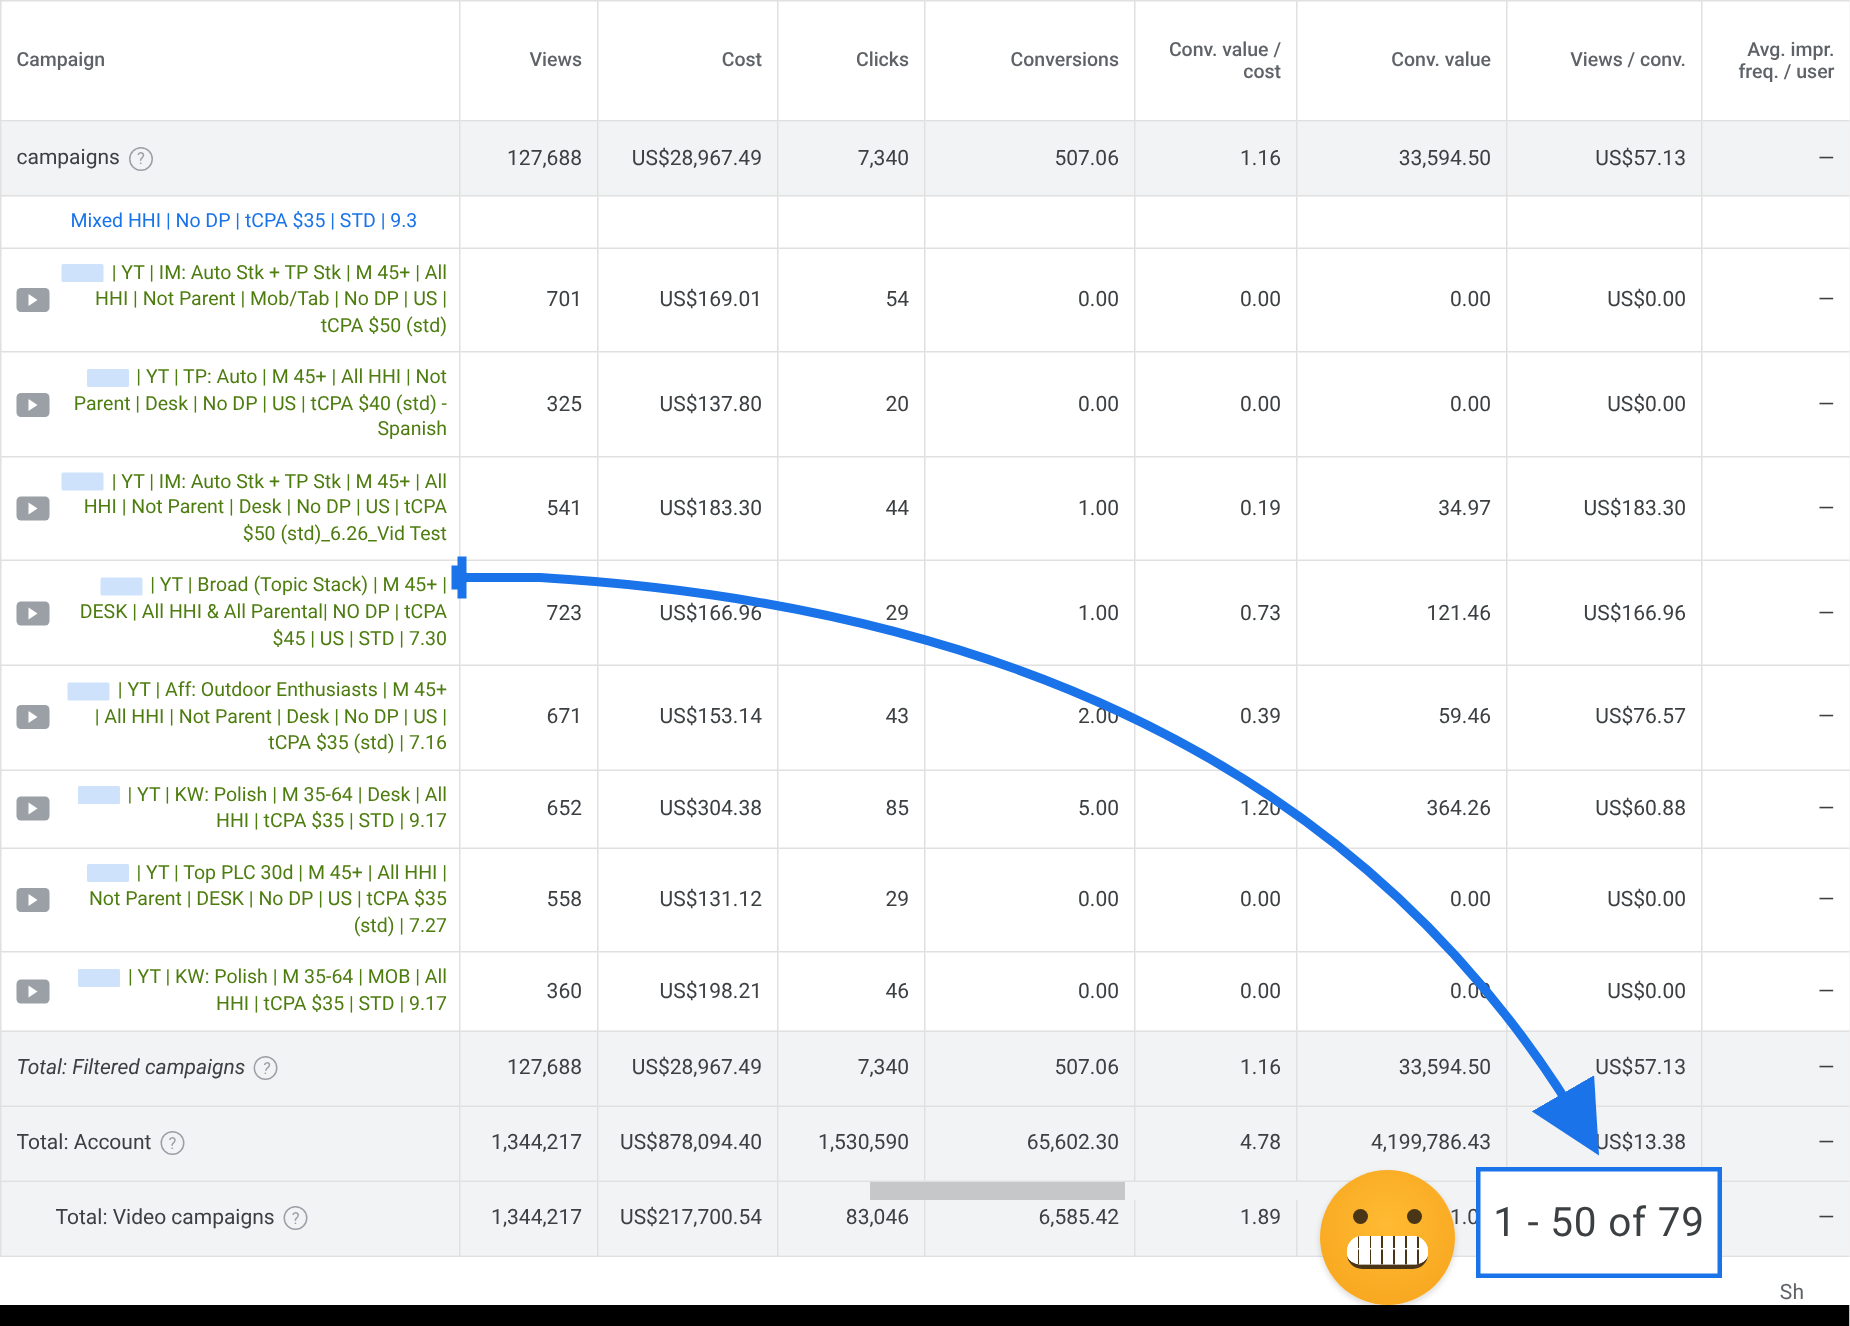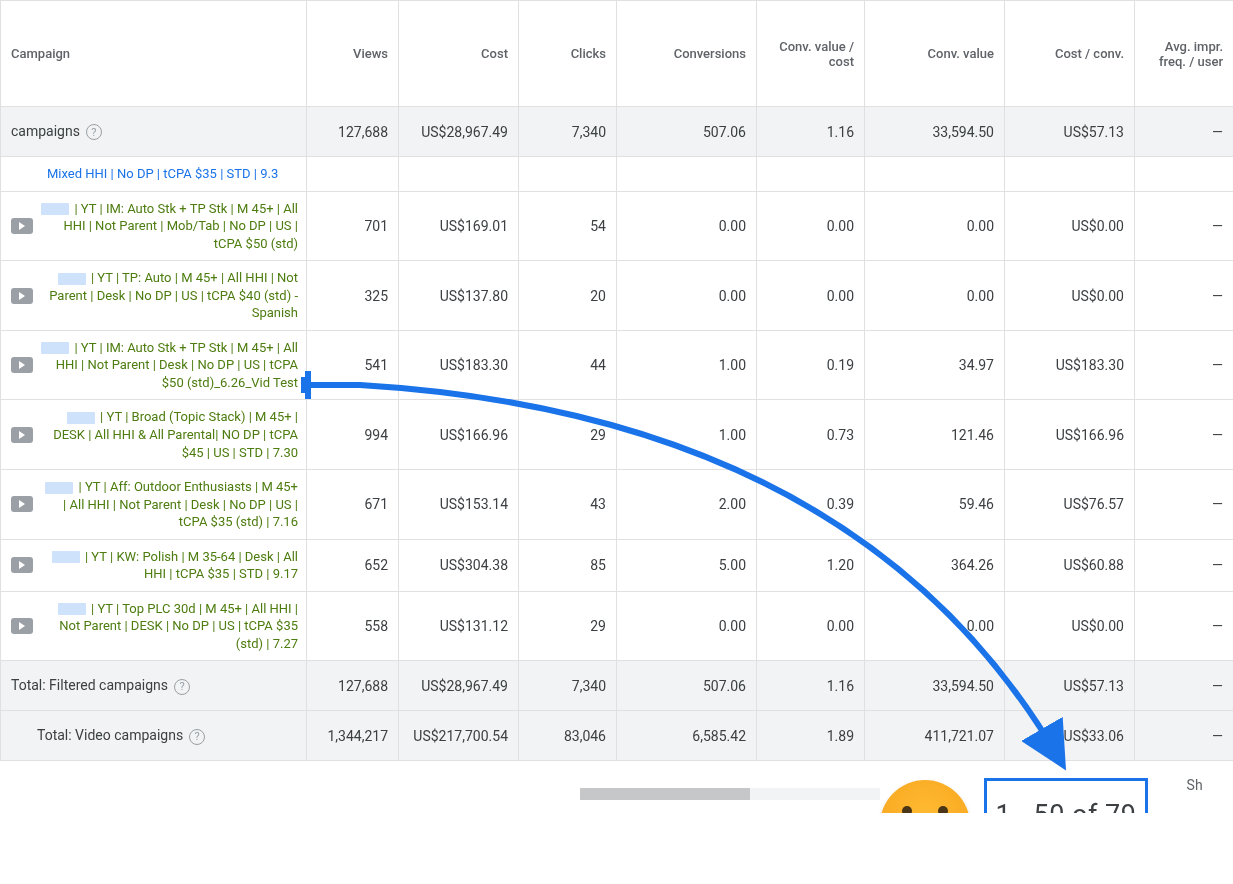--- a/index.html
+++ b/index.html
@@ -24,21 +24,21 @@
   th, td {
     border: 1px solid #e0e0e0;
     padding: 0;
     vertical-align: middle;
   }
   thead th {
     background: #fff;
     font-weight: 500;
     color: #5f6368;
     font-size: 13px;
-    height: 106px;
+    height: 80px;
     text-align: right;
     padding: 8px 10px;
   }
   thead th.first-col {
     text-align: left;
     padding-left: 10px;
   }
   .subheader td {
     background: #f1f3f4;
     height: 50px;
@@ -256,21 +256,21 @@
     </colgroup>
     <thead>
       <tr>
         <th class="first-col">Campaign</th>
         <th>Views</th>
         <th>Cost</th>
         <th>Clicks</th>
         <th>Conversions</th>
         <th>Conv. value / cost</th>
         <th>Conv. value</th>
-        <th>Cost / conv.</th>
+        <th>Views / conv.</th>
         <th>Avg. impr. freq. / user</th>
       </tr>
     </thead>
     <tbody>
       <tr class="subheader">
         <td class="first-col">
           <span>campaigns</span><span class="help-icon"></span>
         </td>
         <td>127,688</td>
         <td>US$28,967.49</td>
@@ -346,21 +346,21 @@
           <td>US$183.30</td>
           <td>—</td>
         </tr>
         <tr>
           <td class="first-col">
             <div class="campaign-cell">
               <span class="video-badge"></span>
               <span class="campaign-link"><span class="redacted"></span> | YT | Broad (Topic Stack) | M 45+ | DESK | All HHI &amp; All Parental| NO DP | tCPA $45 | US | STD | 7.30</span>
             </div>
           </td>
-          <td>994</td>
+          <td>723</td>
           <td>US$166.96</td>
           <td>29</td>
           <td>1.00</td>
           <td>0.73</td>
           <td>121.46</td>
           <td>US$166.96</td>
           <td>—</td>
         </tr>
         <tr>
           <td class="first-col">
@@ -403,29 +403,56 @@
           </td>
           <td>558</td>
           <td>US$131.12</td>
           <td>29</td>
           <td>0.00</td>
           <td>0.00</td>
           <td>0.00</td>
           <td>US$0.00</td>
           <td>—</td>
         </tr>
+        <tr>
+          <td class="first-col">
+            <div class="campaign-cell">
+              <span class="video-badge"></span>
+              <span class="campaign-link"><span class="redacted"></span> | YT | KW: Polish | M 35-64 | MOB | All HHI | tCPA $35 | STD | 9.17</span>
+            </div>
+          </td>
+          <td>360</td>
+          <td>US$198.21</td>
+          <td>46</td>
+          <td>0.00</td>
+          <td>0.00</td>
+          <td>0.00</td>
+          <td>US$0.00</td>
+          <td>—</td>
+        </tr>
         <tr class="total">
-          <td class="first-col" style="padding-left:10px;"><span>Total: Filtered campaigns</span><span class="help-icon"></span></td>
+          <td class="first-col" style="padding-left:10px;font-style:italic;"><span>Total: Filtered campaigns</span><span class="help-icon"></span></td>
           <td>127,688</td>
           <td>US$28,967.49</td>
           <td>7,340</td>
           <td>507.06</td>
           <td>1.16</td>
           <td>33,594.50</td>
           <td>US$57.13</td>
+          <td>—</td>
+        </tr>
+        <tr class="total">
+          <td class="first-col" style="padding-left:10px;"><span>Total: Account</span><span class="help-icon"></span></td>
+          <td>1,344,217</td>
+          <td>US$878,094.40</td>
+          <td>1,530,590</td>
+          <td>65,602.30</td>
+          <td>4.78</td>
+          <td>4,199,786.43</td>
+          <td>US$13.38</td>
           <td>—</td>
         </tr>
         <tr class="total">
           <td class="first-col" style="padding-left:36px;"><span>Total: Video campaigns</span><span class="help-icon"></span></td>
           <td>1,344,217</td>
           <td>US$217,700.54</td>
           <td>83,046</td>
           <td>6,585.42</td>
           <td>1.89</td>
           <td>411,721.07</td>

